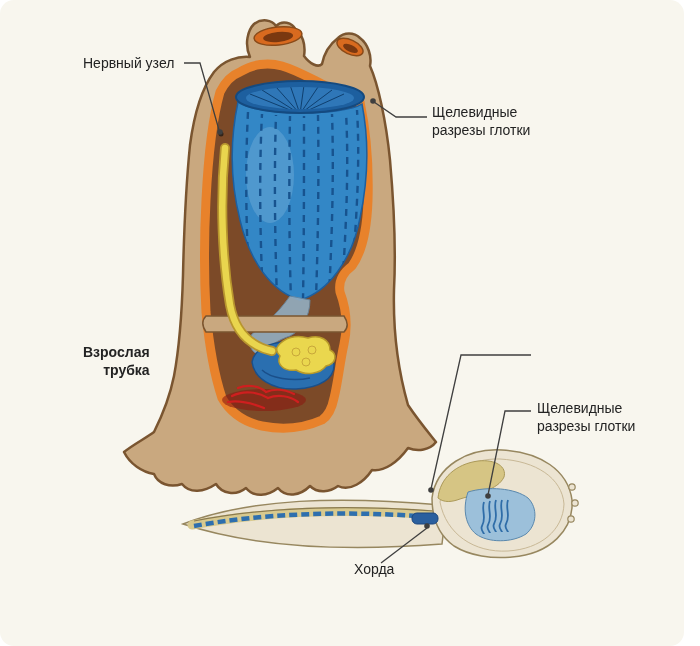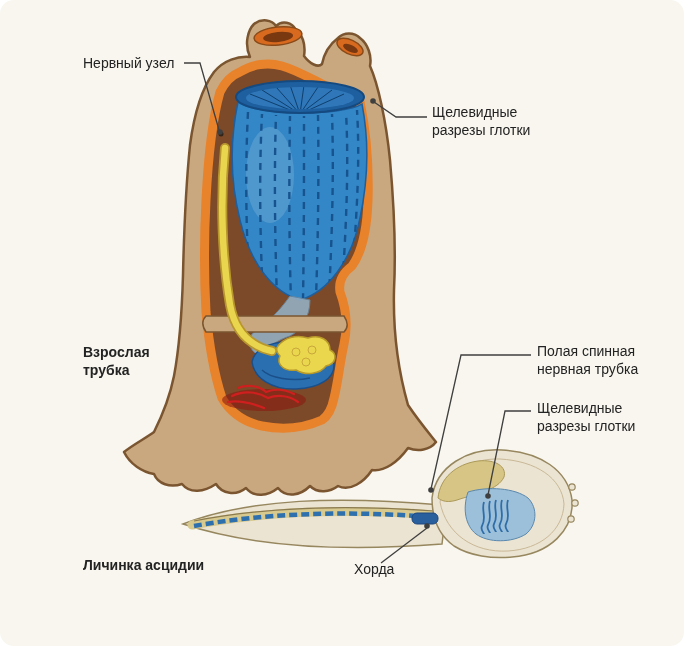--- a/index.html
+++ b/index.html
@@ -2,21 +2,21 @@
 <html><head>
 <meta charset="utf-8">
 <style>
   html,body{margin:0;padding:0;background:#ffffff;}
   .stage{
     position:relative;width:684px;height:646px;background:#f8f6ee;
     font-family:Liberation Sans, sans-serif;overflow:hidden;border-radius:14px;
   }
   .stage svg{position:absolute;left:0;top:0;}
   .label{position:absolute;font-size:14px;line-height:18px;color:#232323;white-space:nowrap;}
-  .label.bold{font-weight:bold;}
+  .label.bold{font-weight:bold;text-align:right;}
 </style>
 </head>
 <body>
 
 <div class="stage">
 
   <svg width="700" height="646" viewBox="0 0 700 646">
     <defs>
       <clipPath id="basketClip">
         <path d="M 238,102 C 230,140 230,180 240,220 C 250,262 272,292 300,300 C 328,292 352,260 360,218 C 369,176 368,135 362,104 C 344,116 256,116 238,102 Z"></path>
@@ -173,31 +173,24 @@
   <div class="label" style="left:432px;top:103px">
     <div>Щелевидные</div>
     <div>разрезы глотки</div>
   </div>
 
   <div class="label bold" style="left:83px;top:343px">
     <div>Взрослая</div>
     <div>трубка</div>
   </div>
 
-  <div class="label" style="left:537px;top:342px">
-    <div>Полая спинная</div>
-    <div>нервная трубка</div>
-  </div>
 
   <div class="label" style="left:537px;top:399px">
     <div>Щелевидные</div>
     <div>разрезы глотки</div>
   </div>
 
-  <div class="label bold" style="left:83px;top:556px">
-    <div>Личинка асцидии</div>
-  </div>
 
   <div class="label" style="left:354px;top:560px">
     <div>Хорда</div>
   </div>
 
 </div>
 
 </body></html>

